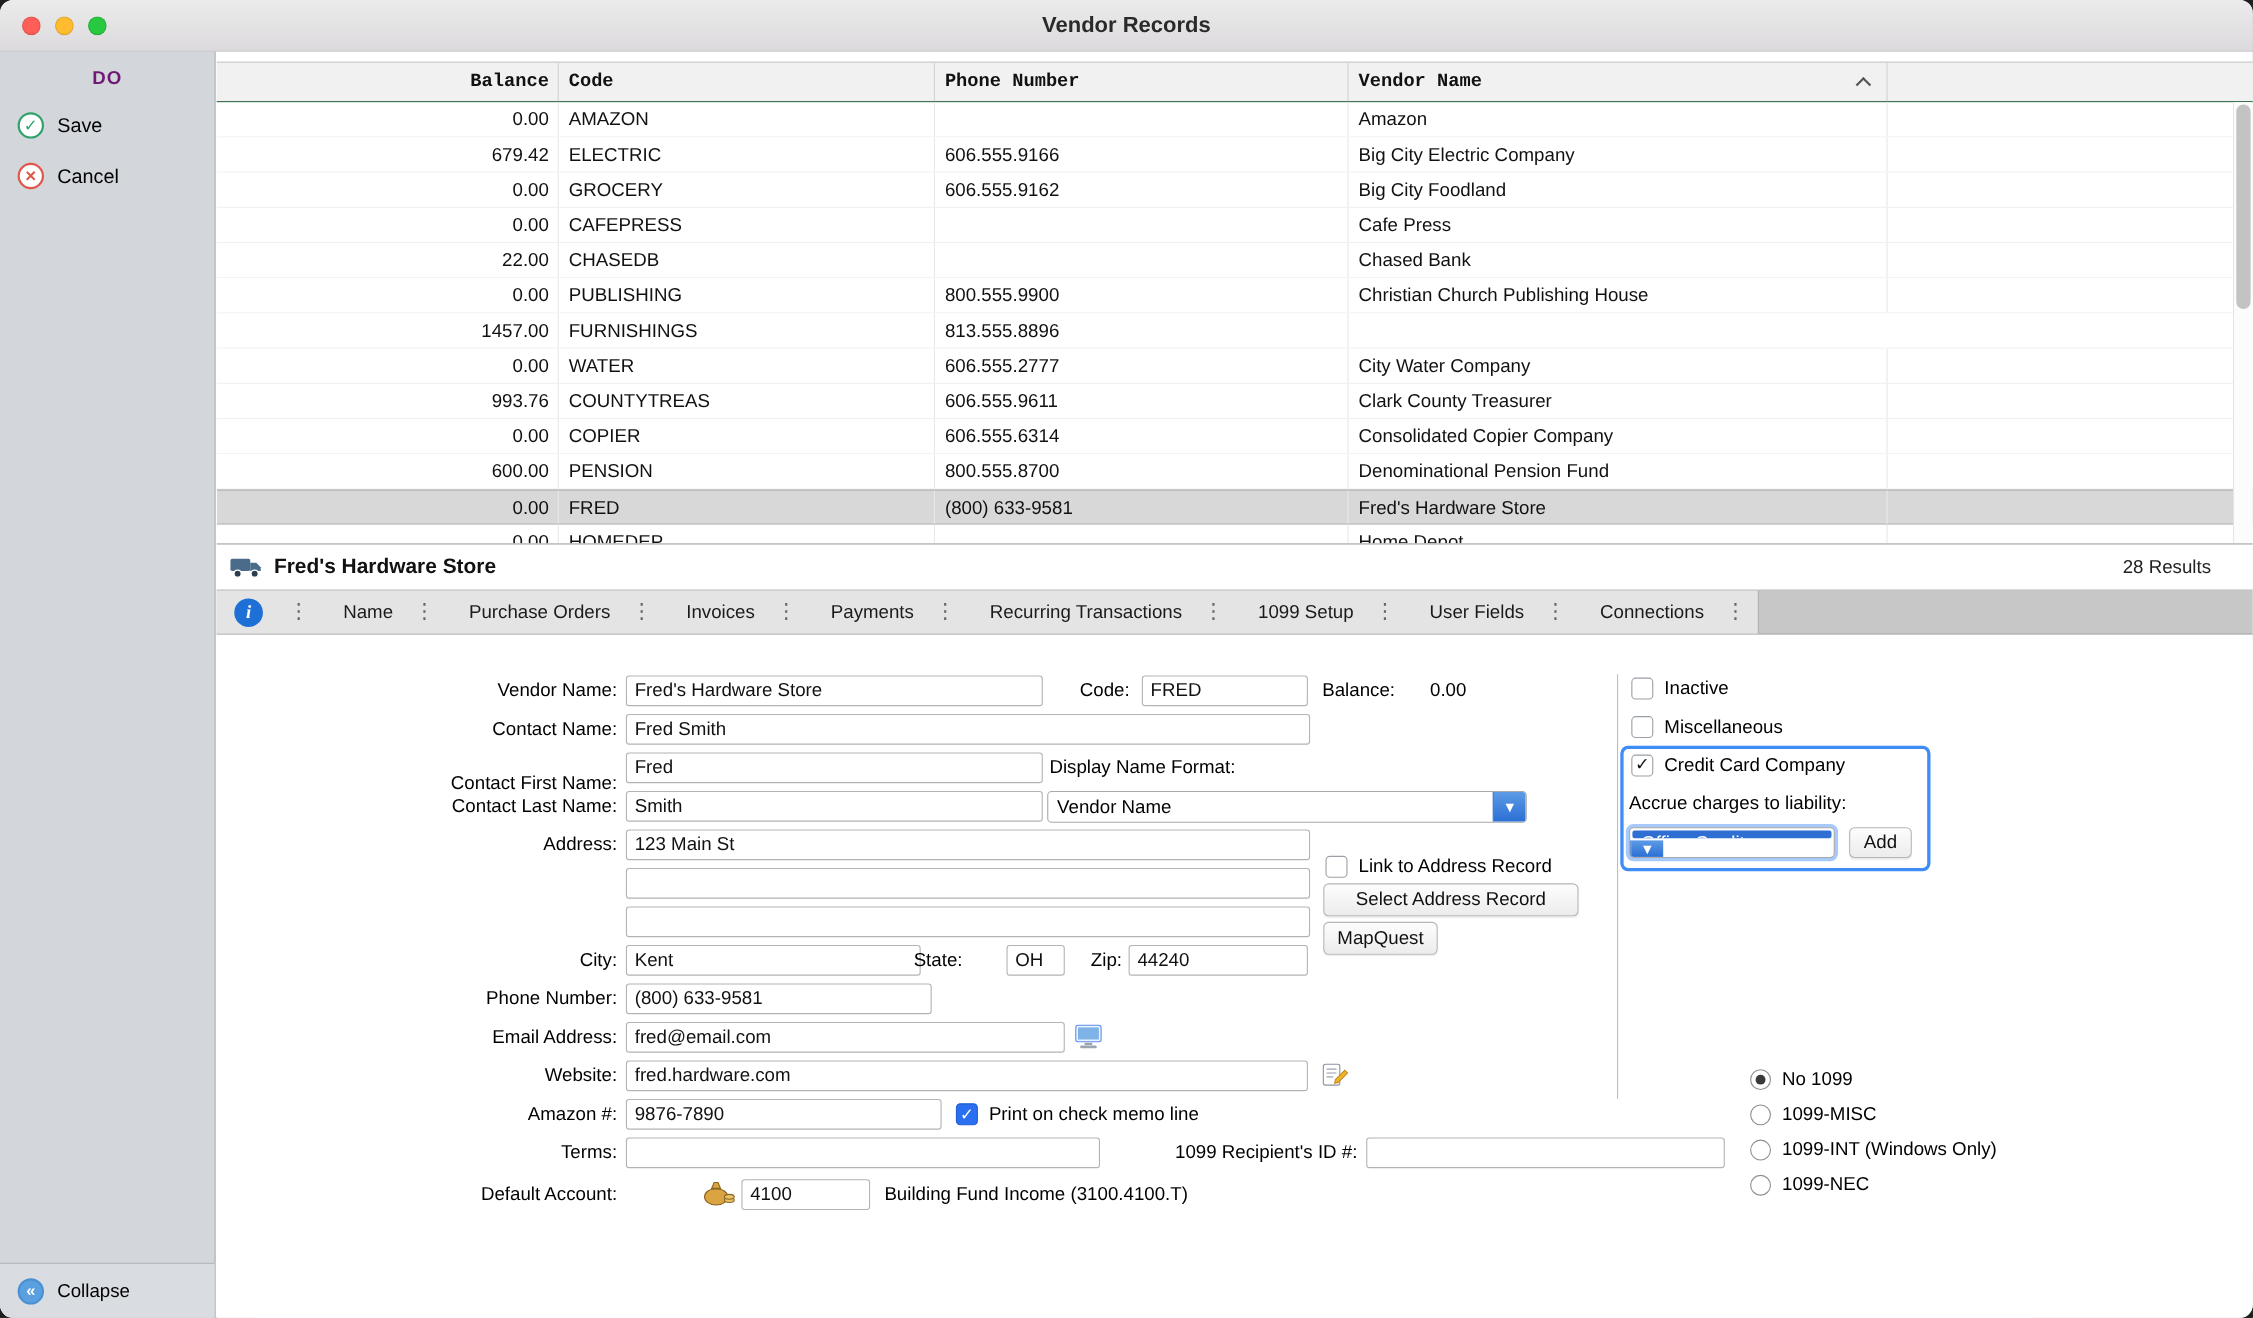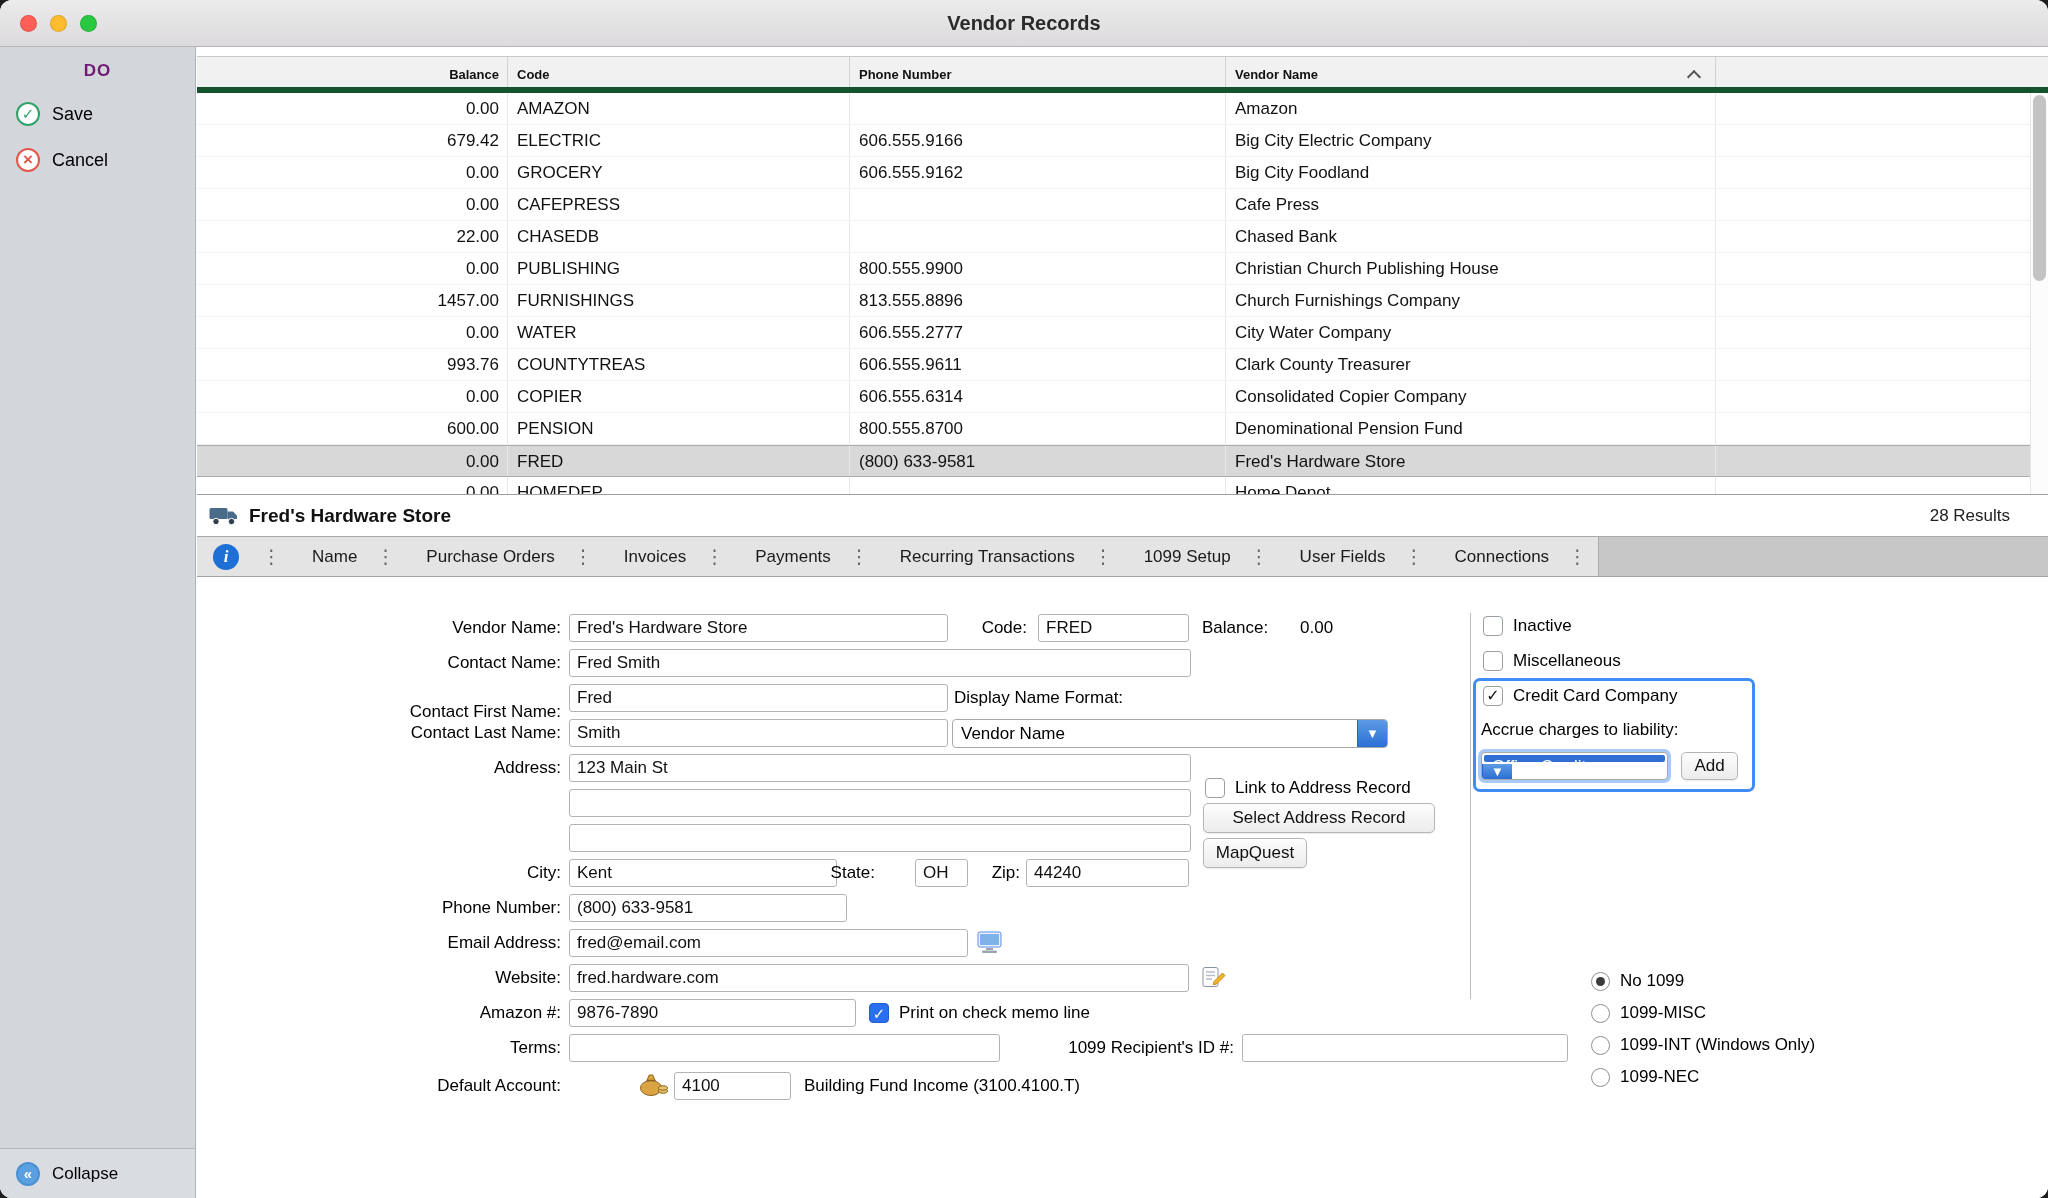--- a/index.html
+++ b/index.html
@@ -30,21 +30,21 @@
   .collapse-bar { position:absolute; bottom:0; left:0; width:100%; height:50px; background:#d9dde2;
     border-top:1px solid #b3b7bc; display:flex; align-items:center; gap:12px; padding-left:16px; }
   .collapse-bar .sb-label { font-size:17px; }
 
   
   .content { position:absolute; left:197px; top:0; right:0; bottom:0; background:#fff; }
 
   
   .vtable { position:absolute; left:0; top:9px; right:0; height:438px; }
   .thead { display:flex; height:37px; line-height:36px; background:#f1f1f1;
-    border-top:1px solid #c9c9c9; border-bottom:6px solid #14532d; font-weight:700; font-size:13px; color:#111; }
+    border-top:1px solid #c9c9c9; border-bottom:1px solid #14532d; font-weight:700; font-size:17px; color:#111;font-family:Liberation Mono, monospace; }
   .th { border-right:1px solid #d2d2d2; }
   .tbody { height:401px; overflow:hidden; }
   .trow { display:flex; height:32px; line-height:31px; font-size:17px; color:#111; border-bottom:1px solid #f0f0f0; background:#fff; }
   .trow.selected { background:#d8d8d8; border-top:1px solid #adadad; border-bottom:1px solid #adadad; }
   .td { border-right:1px solid #e8e8e8; overflow:hidden; white-space:nowrap; }
   .c-balance { width:311px; text-align:right; padding-right:8px; }
   .c-code    { width:342px; padding-left:9px; }
   .c-phone   { width:376px; padding-left:9px; }
   .c-vendor  { width:490px; padding-left:9px; position:relative; }
   .c-rest    { flex:1; border-right:none; }
@@ -206,21 +206,20 @@
     <div class="td c-code">PUBLISHING</div>
     <div class="td c-phone">800.555.9900</div>
     <div class="td c-vendor">Christian Church Publishing House</div>
     <div class="td c-rest"></div>
   </div>
 
   <div class="trow">
     <div class="td c-balance">1457.00</div>
     <div class="td c-code">FURNISHINGS</div>
     <div class="td c-phone">813.555.8896</div>
-    <div class="td c-vendor">Church Furnishings Company</div>
     <div class="td c-rest"></div>
   </div>
 
   <div class="trow">
     <div class="td c-balance">0.00</div>
     <div class="td c-code">WATER</div>
     <div class="td c-phone">606.555.2777</div>
     <div class="td c-vendor">City Water Company</div>
     <div class="td c-rest"></div>
   </div>

